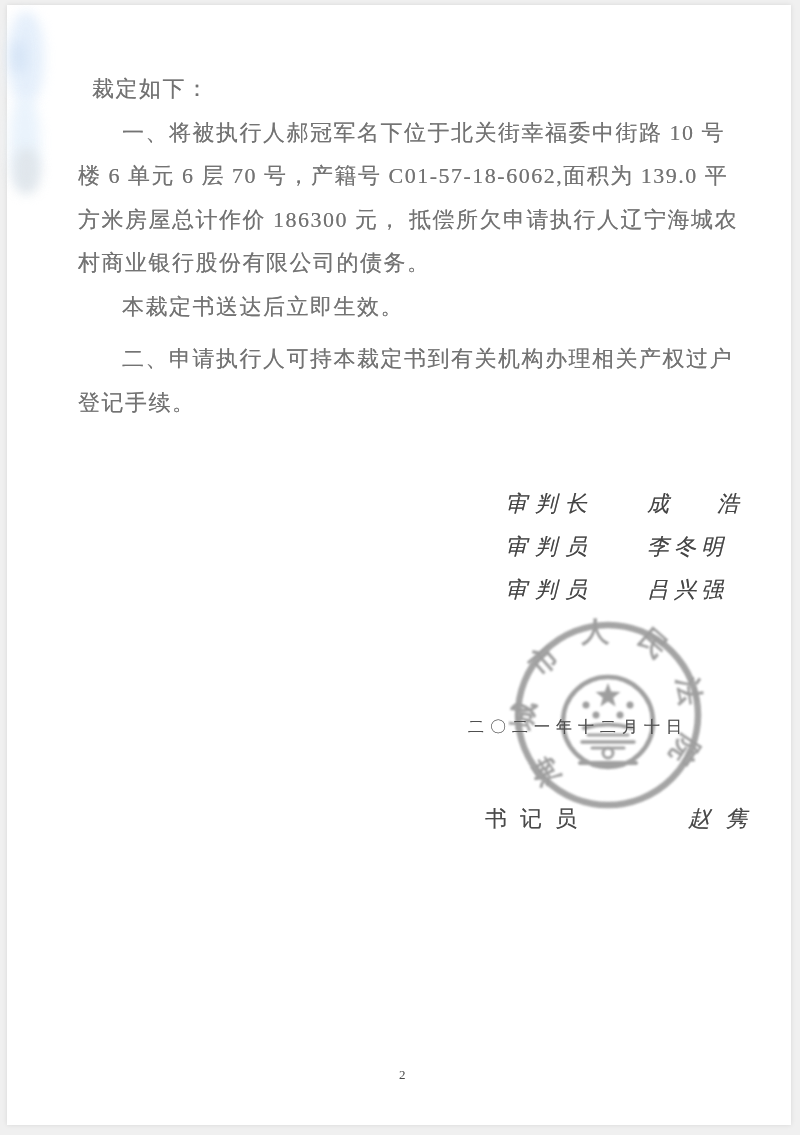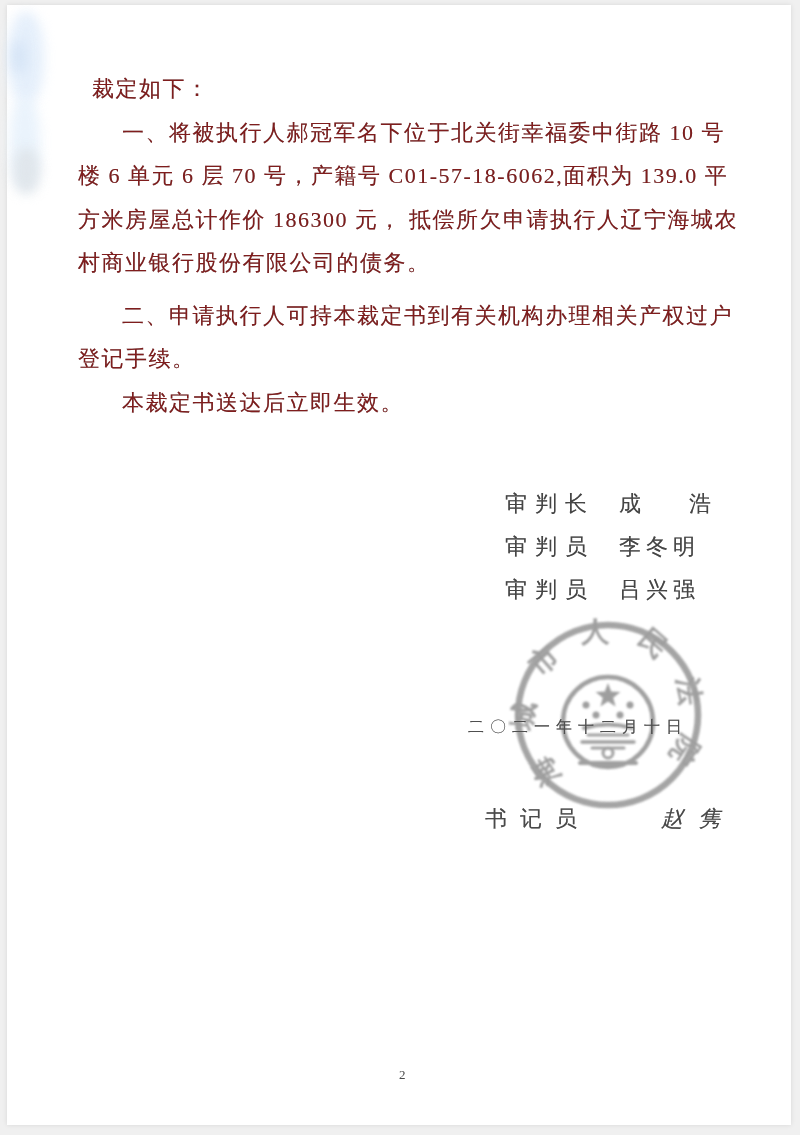--- a/index.html
+++ b/index.html
@@ -16,49 +16,49 @@
   
   .smudge{position:absolute;border-radius:45%;filter:blur(6px);}
   .smudge.s1{left:8px;top:12px;width:36px;height:92px;background:#e3eefb;opacity:.9;}
   .smudge.s2{left:10px;top:96px;width:30px;height:92px;background:#e8f2fc;opacity:.9;}
   .smudge.s3{left:13px;top:148px;width:27px;height:46px;background:#dfe5ea;opacity:.9;}
   .smudge.s4{left:11px;top:40px;width:16px;height:34px;background:#d2e2f5;opacity:.75;}
 
   .body-text{
     position:absolute;left:78px;top:67px;width:690px;
     font-size:22px;line-height:43.5px;letter-spacing:1.5px;
-    color:#7f1d1d;
+    color:#737373;
     text-shadow:0 0 .4px rgba(62,62,62,.55);
   }
   .body-text p{margin:0;white-space:pre-line;}
   .para{text-indent:44px;}
   .intro{text-indent:14px;}
   .p2{margin-top:9px !important;}
 
   .signatures{
     position:absolute;left:505px;top:482px;
     font-size:22px;color:#454545;
     text-shadow:0 0 .4px rgba(62,62,62,.5);
   }
-  .sig-row{display:flex;gap:24px;height:43px;line-height:43px;}
+  .sig-row{display:flex;gap:52px;height:43px;line-height:43px;font-style:italic;}
   .sig-role{letter-spacing:8px;white-space:nowrap;}
   .sig-name{letter-spacing:5px;white-space:nowrap;}
   .sig-row:nth-child(1) .sig-name{letter-spacing:48px;}
 
   .seal{position:absolute;left:508px;top:615px;z-index:4;}
 
   .date-line{
     position:absolute;left:468px;top:717px;z-index:6;
     font-size:16px;letter-spacing:6px;color:#4f4f4f;white-space:nowrap;
     text-shadow:0 0 .4px rgba(70,70,70,.5);
   }
 
   .clerk-line{
     position:absolute;left:485px;top:804px;z-index:6;
-    display:flex;gap:71px;font-size:22px;color:#4a4a4a;
+    display:flex;gap:98px;font-size:22px;color:#4a4a4a;
     text-shadow:0 0 .4px rgba(70,70,70,.5);
   }
   .clerk-role{letter-spacing:13px;white-space:nowrap;}
   .clerk-name{letter-spacing:15px;white-space:nowrap;font-style:italic;}
 
   .page-number{
     position:absolute;left:399px;top:1067px;
     font-size:13px;color:#4a4a4a;
   }
 </style>
@@ -71,23 +71,23 @@
 <div class="smudge s2"></div>
 <div class="smudge s4"></div>
 <div class="smudge s3"></div>
 
 <div class="body-text">
   <p class="intro">裁定如下：</p>
   <p class="para p1">一、将被执行人郝冠军名下位于北关街幸福委中街路 10 号
 楼 6 单元 6 层 70 号，产籍号 C01-57-18-6062,面积为 139.0 平
 方米房屋总计作价 186300 元， 抵偿所欠申请执行人辽宁海城农
 村商业银行股份有限公司的债务。</p>
+  <p class="para p3">本裁定书送达后立即生效。</p>
   <p class="para p2">二、申请执行人可持本裁定书到有关机构办理相关产权过户
 登记手续。</p>
-  <p class="para p3">本裁定书送达后立即生效。</p>
 </div>
 
 <div class="signatures">
   <div class="sig-row">
     <span class="sig-role">审判长</span>
     <span class="sig-name">成浩</span>
   </div>
   <div class="sig-row">
     <span class="sig-role">审判员</span>
     <span class="sig-name">李冬明</span>

